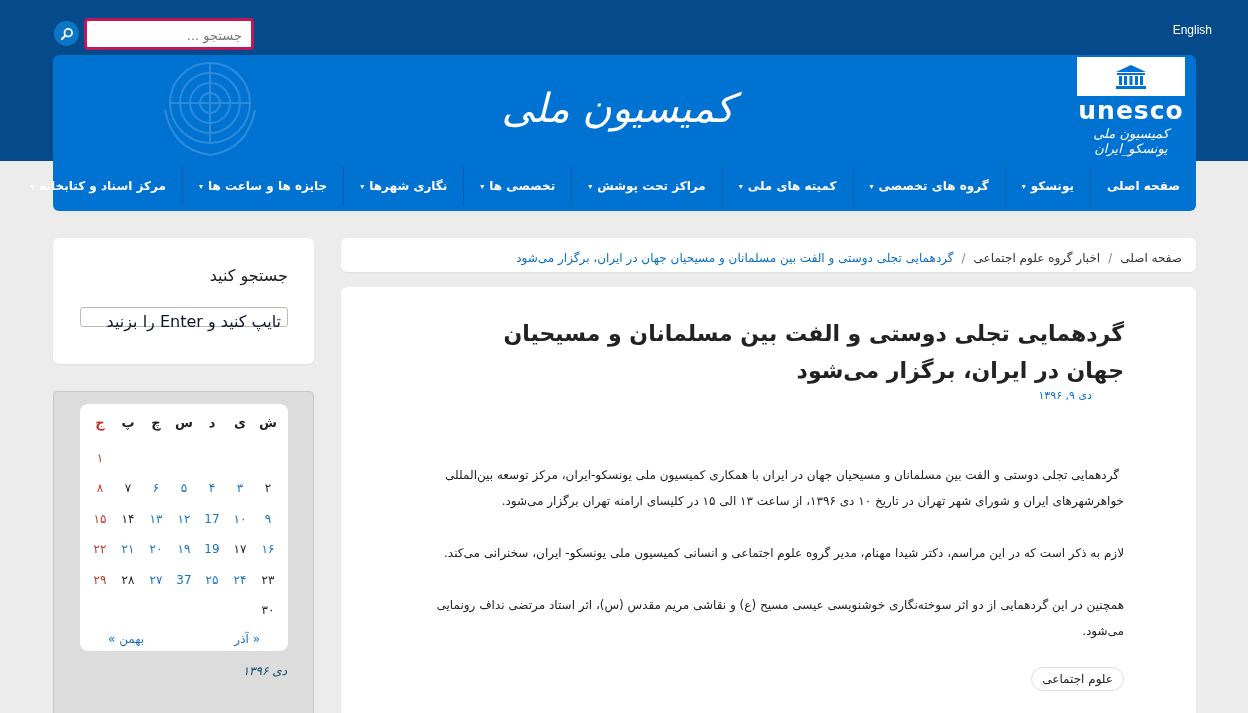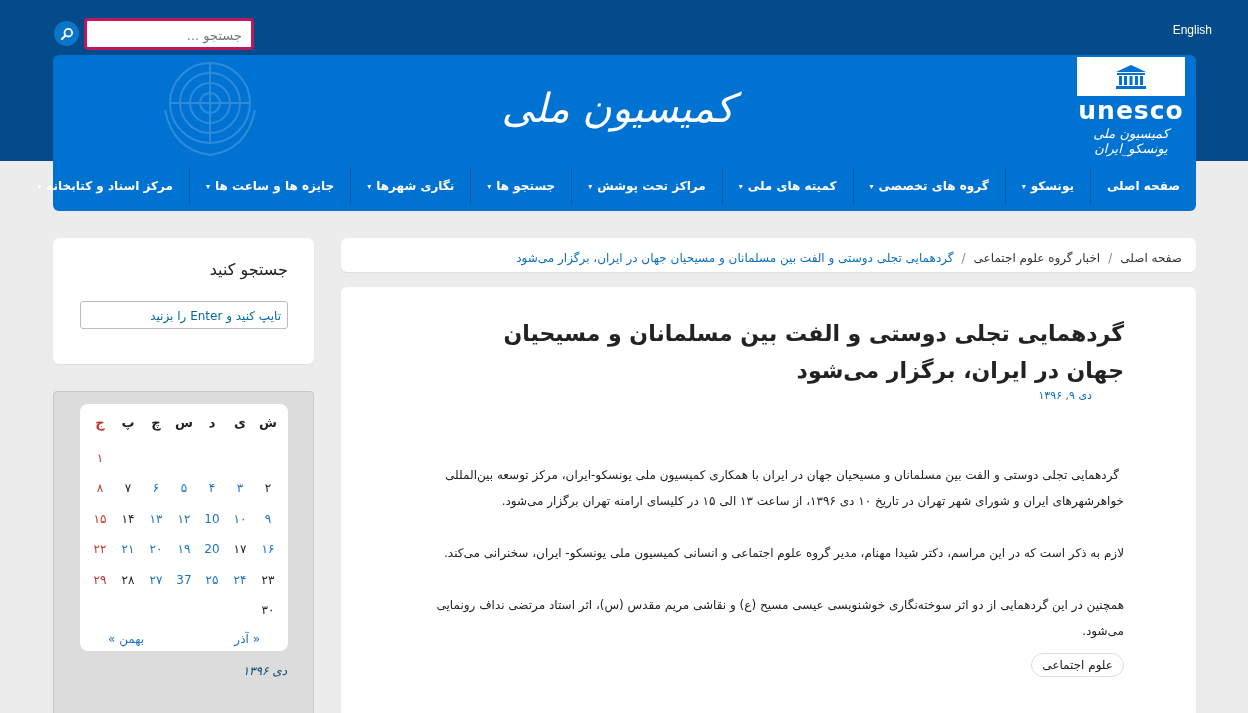--- a/index.html
+++ b/index.html
@@ -97,34 +97,34 @@
   .article .date {
     color: #0a6fc2; font-size: 11px; padding-right: 32px;
   }
   .article p {
     font-size: 12px; line-height: 26px; color: #222; margin-top: 0; width: 714px;
   }
   .p1 { margin-top: 60px !important; text-indent: 5px; }
   .p2 { margin-top: 26px !important; }
   .p3 { margin-top: 26px !important; }
   .tag {
-    display: inline-block; margin-top: 9px; border: 1px solid #ddd;
+    display: inline-block; margin-top: 23px; border: 1px solid #ddd;
     border-radius: 14px; padding: 4px 10px; font-size: 12px; color: #222;
     background: #fff;
   }
   .side-search {
     left: 53px; top: 238px; width: 261px; height: 126px;
     direction: rtl; padding: 0 26px;
   }
   .side-search h3 {
-    font-size: 16px; font-weight: normal; margin-top: 22px; color: #222;
+    font-size: 16px; font-weight: normal; margin-top: 28px; color: #222;
   }
   .side-input {
-    margin-top: 22px; width: 208px; height: 28px; border: 1px solid #bbb;
-    border-radius: 3px; font-size: 12px; color: #0369a1; padding: 0 6px;
+    margin-top: 22px; width: 208px; height: 20px; border: 1px solid #bbb;
+    border-radius: 3px; font-size: 16px; color: #0f172a; padding: 0 6px;
     line-height: 28px;
   }
   .cal-wrap {
     position: absolute; left: 53px; top: 391px; width: 261px; height: 340px;
     background: #dcdcdc; border: 1px solid #c8c8c8; border-radius: 4px;
   }
   .cal {
     position: absolute; left: 26px; top: 12px; width: 208px; height: 247px;
     background: #fff; border-radius: 8px; direction: rtl;
   }
@@ -208,21 +208,21 @@
     </div>
   <div class="nav-item">
       <span>کمیته های ملی</span>
       <span class="caret">▾</span>
     </div>
   <div class="nav-item">
       <span>مراکز تحت پوشش</span>
       <span class="caret">▾</span>
     </div>
   <div class="nav-item">
-      <span>جستجو ها</span>
+      <span>تخصصی ها</span>
       <span class="caret">▾</span>
     </div>
   <div class="nav-item">
       <span>نگاری شهرها</span>
       <span class="caret">▾</span>
     </div>
   <div class="nav-item">
       <span>جایزه ها و ساعت ها</span>
       <span class="caret">▾</span>
     </div>
@@ -271,28 +271,28 @@
         <div class="cal-cell c-red">۱</div>
         <div class="cal-cell c-dark">۲</div>
         <div class="cal-cell c-blue">۳</div>
         <div class="cal-cell c-blue">۴</div>
         <div class="cal-cell c-blue">۵</div>
         <div class="cal-cell c-blue">۶</div>
         <div class="cal-cell c-dark">۷</div>
         <div class="cal-cell c-red">۸</div>
         <div class="cal-cell c-blue">۹</div>
         <div class="cal-cell c-blue">۱۰</div>
-        <div class="cal-cell c-blue">10</div>
+        <div class="cal-cell c-blue">17</div>
         <div class="cal-cell c-blue">۱۲</div>
         <div class="cal-cell c-blue">۱۳</div>
         <div class="cal-cell c-dark">۱۴</div>
         <div class="cal-cell c-red">۱۵</div>
         <div class="cal-cell c-blue">۱۶</div>
         <div class="cal-cell c-dark">۱۷</div>
-        <div class="cal-cell c-blue">20</div>
+        <div class="cal-cell c-blue">19</div>
         <div class="cal-cell c-blue">۱۹</div>
         <div class="cal-cell c-blue">۲۰</div>
         <div class="cal-cell c-blue">۲۱</div>
         <div class="cal-cell c-red">۲۲</div>
         <div class="cal-cell c-dark">۲۳</div>
         <div class="cal-cell c-blue">۲۴</div>
         <div class="cal-cell c-blue">۲۵</div>
         <div class="cal-cell c-blue">37</div>
         <div class="cal-cell c-blue">۲۷</div>
         <div class="cal-cell c-dark">۲۸</div>

